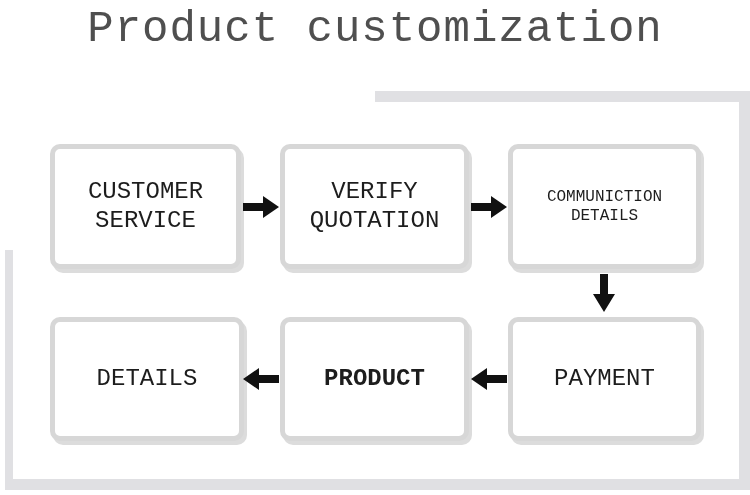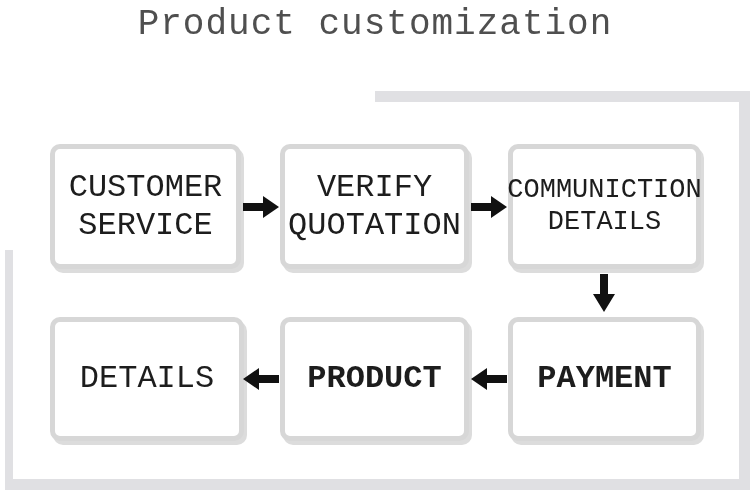--- a/index.html
+++ b/index.html
@@ -24,47 +24,47 @@
   .frame-bar{position:absolute;background:var(--frame-gray);}
   .frame-top{left:375px;top:91px;width:375px;height:11px;}
   .frame-right{left:739px;top:91px;width:11px;height:399px;}
   .frame-bottom{left:5px;top:479px;width:745px;height:11px;}
   .frame-left{left:5px;top:250px;width:8px;height:240px;}
 
   
   .title{
     position:absolute;left:0;top:4px;width:750px;
     text-align:center;
-    font-size:36px;
+    font-size:44px;
     letter-spacing:1px;
     color:var(--title-gray);
     white-space:nowrap;
   }
 
   
   .box{
     position:absolute;
     box-sizing:border-box;
     background:#ffffff;
     border:5px solid var(--box-border);
     border-radius:10px;
     box-shadow:3px 4px 0 var(--box-shadow);
     display:flex;align-items:center;justify-content:center;
     text-align:center;
     color:var(--text-dark);
-    font-size:32px;
+    font-size:24px;
     line-height:1.18;
     white-space:pre-line;
   }
   .box-customer-service{left:50px;top:144px;width:191px;height:125px;}
   .box-verify-quotation{left:280px;top:144px;width:189px;height:125px;}
-  .box-communiction-details{left:508px;top:144px;width:193px;height:125px;font-size:27px;}
+  .box-communiction-details{left:508px;top:144px;width:193px;height:125px;font-size:16px;}
   .box-confirm{left:50px;top:317px;width:194px;height:124px;}
   .box-product{left:280px;top:317px;width:189px;height:124px;font-weight:bold;}
-  .box-payment{left:508px;top:317px;width:193px;height:124px;font-weight:bold;}
+  .box-payment{left:508px;top:317px;width:193px;height:124px;}
 
   
   .arrow{position:absolute;line-height:0;}
   .arrow svg{display:block;}
   .arrow-1{left:243px;top:196px;}
   .arrow-2{left:471px;top:196px;}
   .arrow-3{left:593px;top:274px;}
   .arrow-4{left:471px;top:368px;}
   .arrow-5{left:243px;top:368px;}
 </style>

